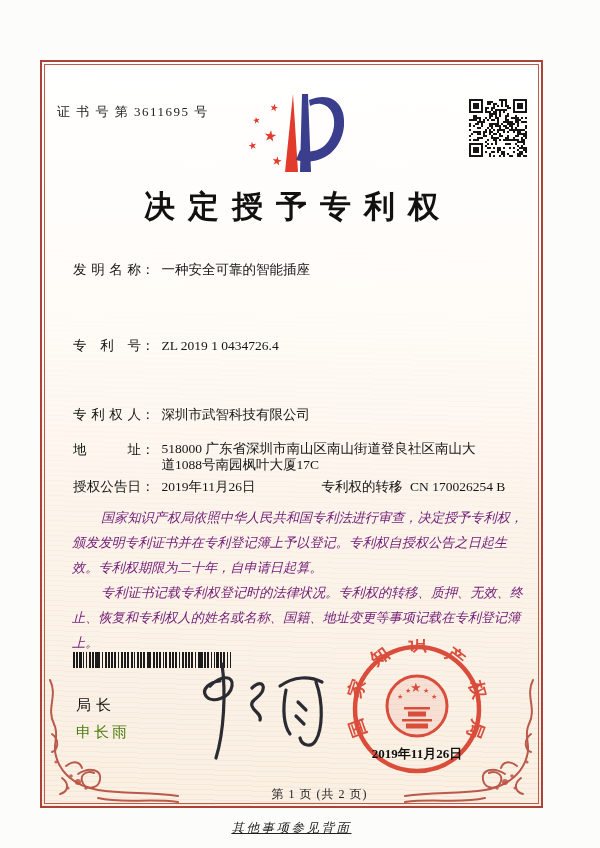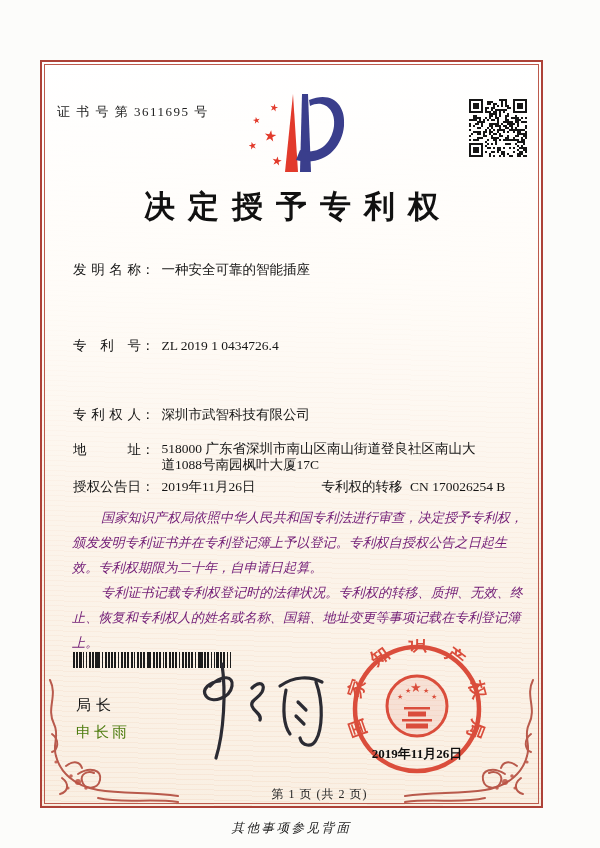--- a/index.html
+++ b/index.html
@@ -37,21 +37,21 @@
          font-family:"Liberation Sans","DejaVu Sans",sans-serif;}
   .signer-name{position:absolute;left:76px;top:723px;font-size:15px;letter-spacing:3px;color:#4d7c0f;
          font-family:"Liberation Sans","DejaVu Sans",sans-serif;}
   .signature{position:absolute;left:182px;top:652px;}
   .seal{position:absolute;left:347px;top:639px;z-index:4;}
   .seal-date{position:absolute;left:359px;top:745px;width:116px;text-align:center;
          font-size:13px;font-weight:600;color:#101010;z-index:5;}
   .footer-page{position:absolute;left:40px;top:786px;width:503px;text-align:center;
          font-size:12px;letter-spacing:1px;color:#222;margin-left:28px;}
   .back-note{position:absolute;left:40px;top:820px;width:503px;text-align:center;
-         font-size:12.5px;letter-spacing:2.5px;color:#222;font-style:italic;}
+         font-size:12.5px;letter-spacing:2.5px;color:#222;font-style:italic;text-decoration:underline;}
   .flourish-l{position:absolute;left:44px;top:678px;z-index:2;}
   .flourish-r{position:absolute;left:399px;top:678px;z-index:2;transform:scaleX(-1);}
 </style>
 </head>
 <body>
 
 <div class="page">
 
   <div class="frame">
     <div class="frame-inner"></div>

